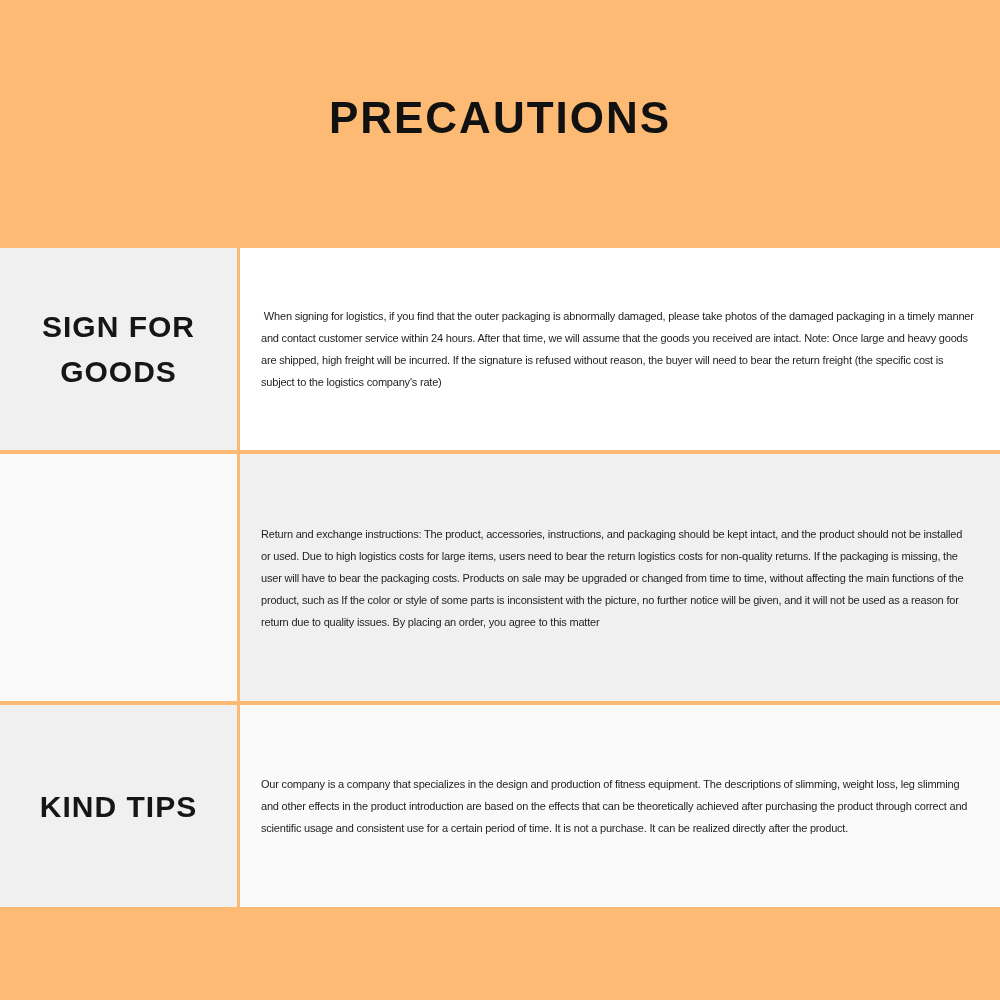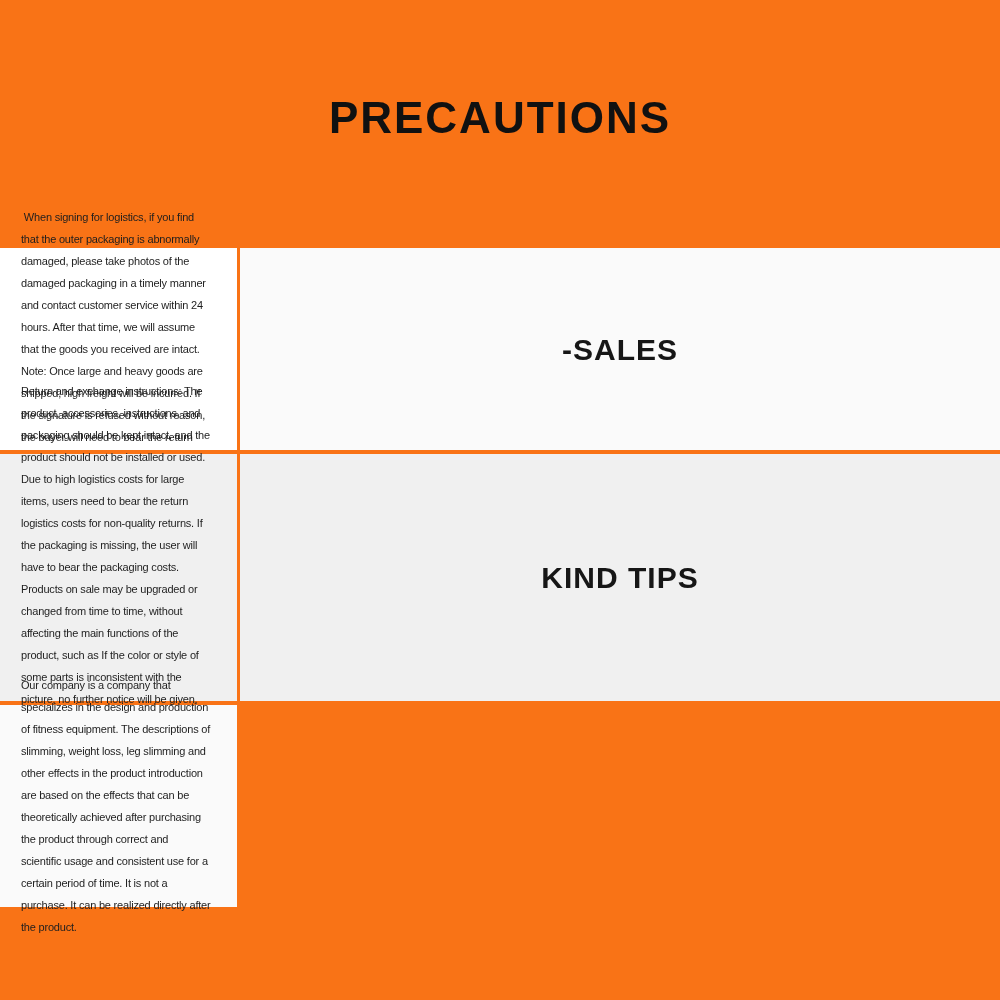--- a/index.html
+++ b/index.html
@@ -6,21 +6,21 @@
     margin: 0;
     padding: 0;
     background: #ffffff;
     font-family: "Liberation Sans", sans-serif;
     color: #1e1e1e;
   }
   .page {
     position: relative;
     width: 1000px;
     height: 1000px;
-    background: #f97316;
+    background: #fdba74;
     overflow: hidden;
   }
   .page-title {
     padding-top: 92px;
     text-align: center;
     font-size: 44px;
     line-height: 52px;
     font-weight: 700;
     letter-spacing: 2px;
     color: #111111;
@@ -68,27 +68,32 @@
 </style>
 </head>
 <body>
 
 <div class="page">
 
   <div class="page-title">PRECAUTIONS</div>
 
   <div class="sections-grid">
 
+    <div class="cell label-cell bg-gray">
+      <div>
+        <span class="label-line">SIGN FOR</span>
+        <span class="label-line">GOODS</span>
+      </div>
+    </div>
     <div class="cell body-cell bg-white">
       <div class="body-text"> When signing for logistics, if you find that the outer packaging is abnormally damaged, please take photos of the damaged packaging in a timely manner and contact customer service within 24 hours. After that time, we will assume that the goods you received are intact. Note: Once large and heavy goods are shipped, high freight will be incurred. If the signature is refused without reason, the buyer will need to bear the return freight (the specific cost is subject to the logistics company's rate)</div>
     </div>
 
     <div class="cell label-cell bg-faint">
       <div>
-        <span class="label-line">-SALES</span>
       </div>
     </div>
     <div class="cell body-cell bg-gray">
       <div class="body-text">Return and exchange instructions: The product, accessories, instructions, and packaging should be kept intact, and the product should not be installed or used. Due to high logistics costs for large items, users need to bear the return logistics costs for non-quality returns. If the packaging is missing, the user will have to bear the packaging costs. Products on sale may be upgraded or changed from time to time, without affecting the main functions of the product, such as If the color or style of some parts is inconsistent with the picture, no further notice will be given, and it will not be used as a reason for return due to quality issues. By placing an order, you agree to this matter</div>
     </div>
 
     <div class="cell label-cell bg-gray">
       <div>
         <span class="label-line">KIND TIPS</span>
       </div>

